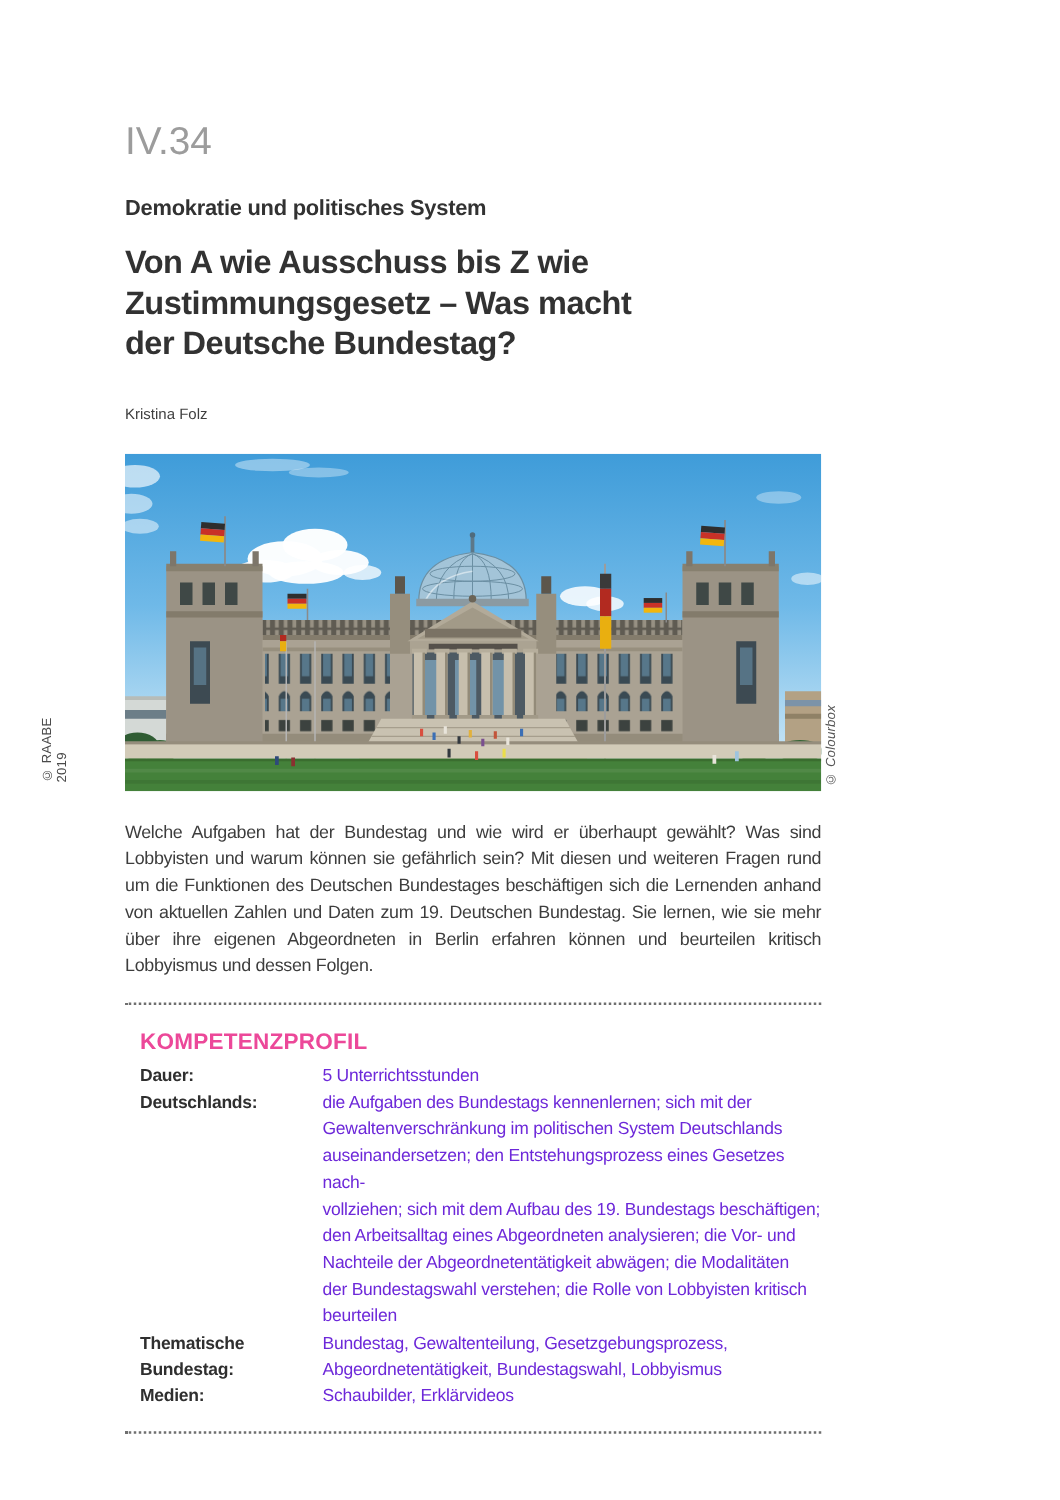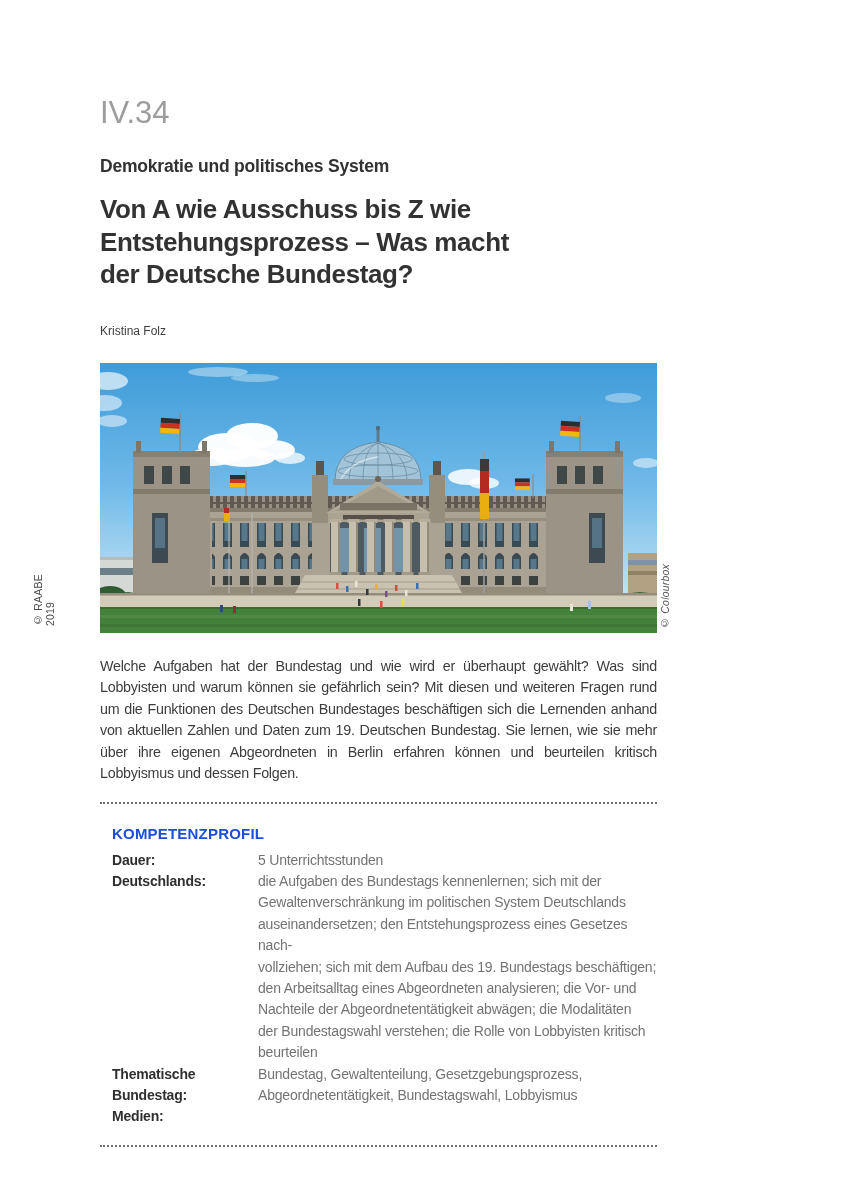--- a/index.html
+++ b/index.html
@@ -13,46 +13,46 @@
          letter-spacing:-0.4px;white-space:pre-line;}
   .author{margin:32px 0 0 0;font-size:12px;line-height:17px;color:#3f3f3f;}
 
   figure.photo{margin:23px 0 0 0;width:557px;height:270px;padding:0;}
   figure.photo svg{display:block;}
 
   .intro{margin:23px 0 0 0;font-size:14.3px;line-height:21.5px;color:#3d3d3d;
          text-align:justify;letter-spacing:-0.25px;}
 
   .dotted{margin:17px 0 0 0;border:none;border-top:2px dotted #6f6f6f;height:0;}
-  .profile-heading{margin:19px 0 0 0;padding-left:12px;font-size:15px;line-height:21px;
-                   font-weight:bold;color:#1d4ed8;letter-spacing:0.2px;}
+  .profile-heading{margin:19px 0 0 0;padding-left:12px;font-size:18px;line-height:21px;
+                   font-weight:bold;color:#ec4899;letter-spacing:0.2px;}
   .rows{margin-top:6px;}
   .row{display:grid;grid-template-columns:158px 1fr;}
   .row .lbl{padding-left:12px;font-weight:bold;color:#2f2f2f;font-size:14px;line-height:21.4px;letter-spacing:-0.2px;}
-  .row .val{font-size:14px;line-height:21.4px;color:#737373;white-space:pre-line;letter-spacing:-0.2px;}
+  .row .val{font-size:14px;line-height:21.4px;color:#6d28d9;white-space:pre-line;letter-spacing:-0.2px;}
 
   .vcredit{position:absolute;writing-mode:vertical-rl;transform:rotate(180deg);
            font-size:10.5px;color:#4a4a4a;letter-spacing:0.2px;}
   .vcredit.raabe{left:32px;top:552px;height:74px;}
   .vcredit.colourbox{left:659px;top:551px;height:78px;font-style:italic;color:#555;}
 </style>
 </head>
 <body>
 
 <div class="page">
 
   <div class="vcredit raabe">© RAABE 2019</div>
   <div class="vcredit colourbox">© Colourbox</div>
 
   <div class="content">
 
     <div class="code">IV.34</div>
     <div class="category">Demokratie und politisches System</div>
     <h1 class="title">Von A wie Ausschuss bis Z wie
-Entstehungsprozess – Was macht
+Zustimmungsgesetz – Was macht
 der Deutsche Bundestag?</h1>
     <div class="author">Kristina Folz</div>
 
     <figure class="photo">
       <svg width="557" height="270" viewBox="0 0 557 270">
         <defs>
           <linearGradient id="sky" x1="0" y1="0" x2="0" y2="1">
             <stop offset="0" stop-color="#3f9cd9"></stop>
             <stop offset="0.45" stop-color="#6fb9e8"></stop>
             <stop offset="0.8" stop-color="#b5dcf3"></stop>
@@ -276,19 +276,20 @@
 der Bundestagswahl verstehen; die Rolle von Lobbyisten kritisch
 beurteilen</div>
       </div>
       <div class="row">
         <div class="lbl">Thematische Bundestag:</div>
         <div class="val">Bundestag, Gewaltenteilung, Gesetzgebungsprozess,
 Abgeordnetentätigkeit, Bundestagswahl, Lobbyismus</div>
       </div>
       <div class="row">
         <div class="lbl">Medien:</div>
+        <div class="val">Schaubilder, Erklärvideos</div>
       </div>
     </div>
 
     <hr class="dotted">
 
   </div>
 </div>
 
 </body></html>

